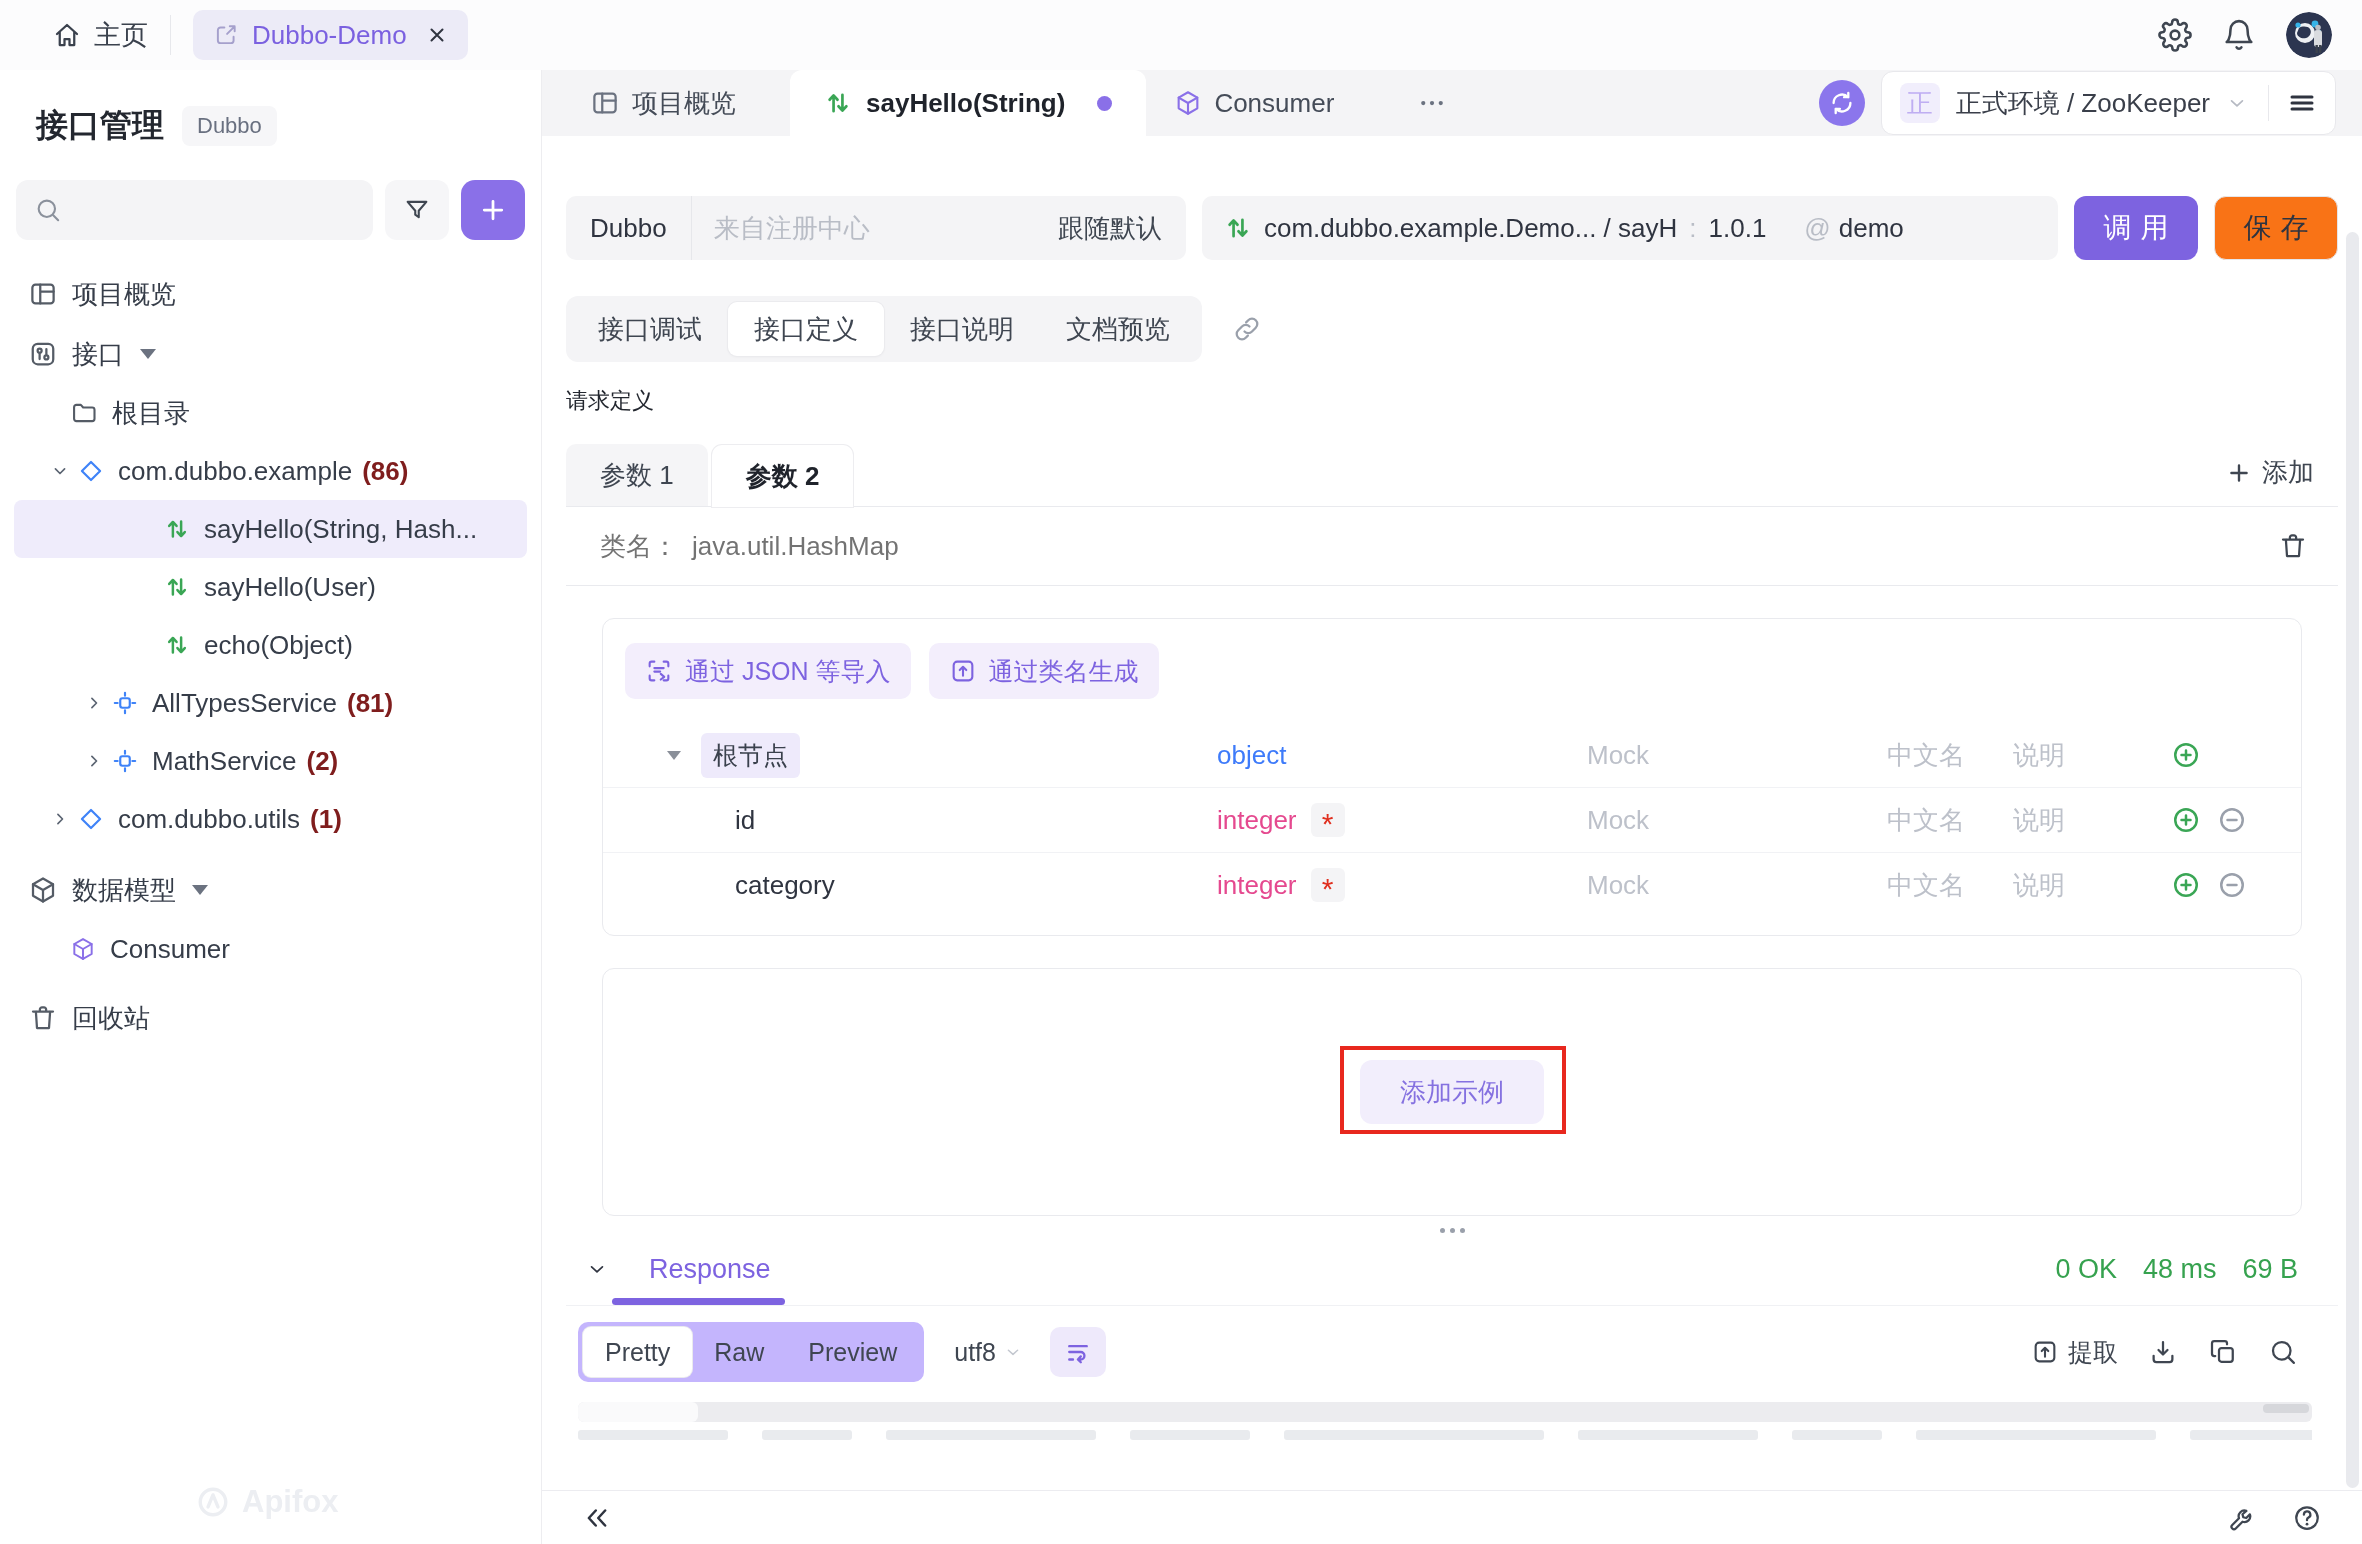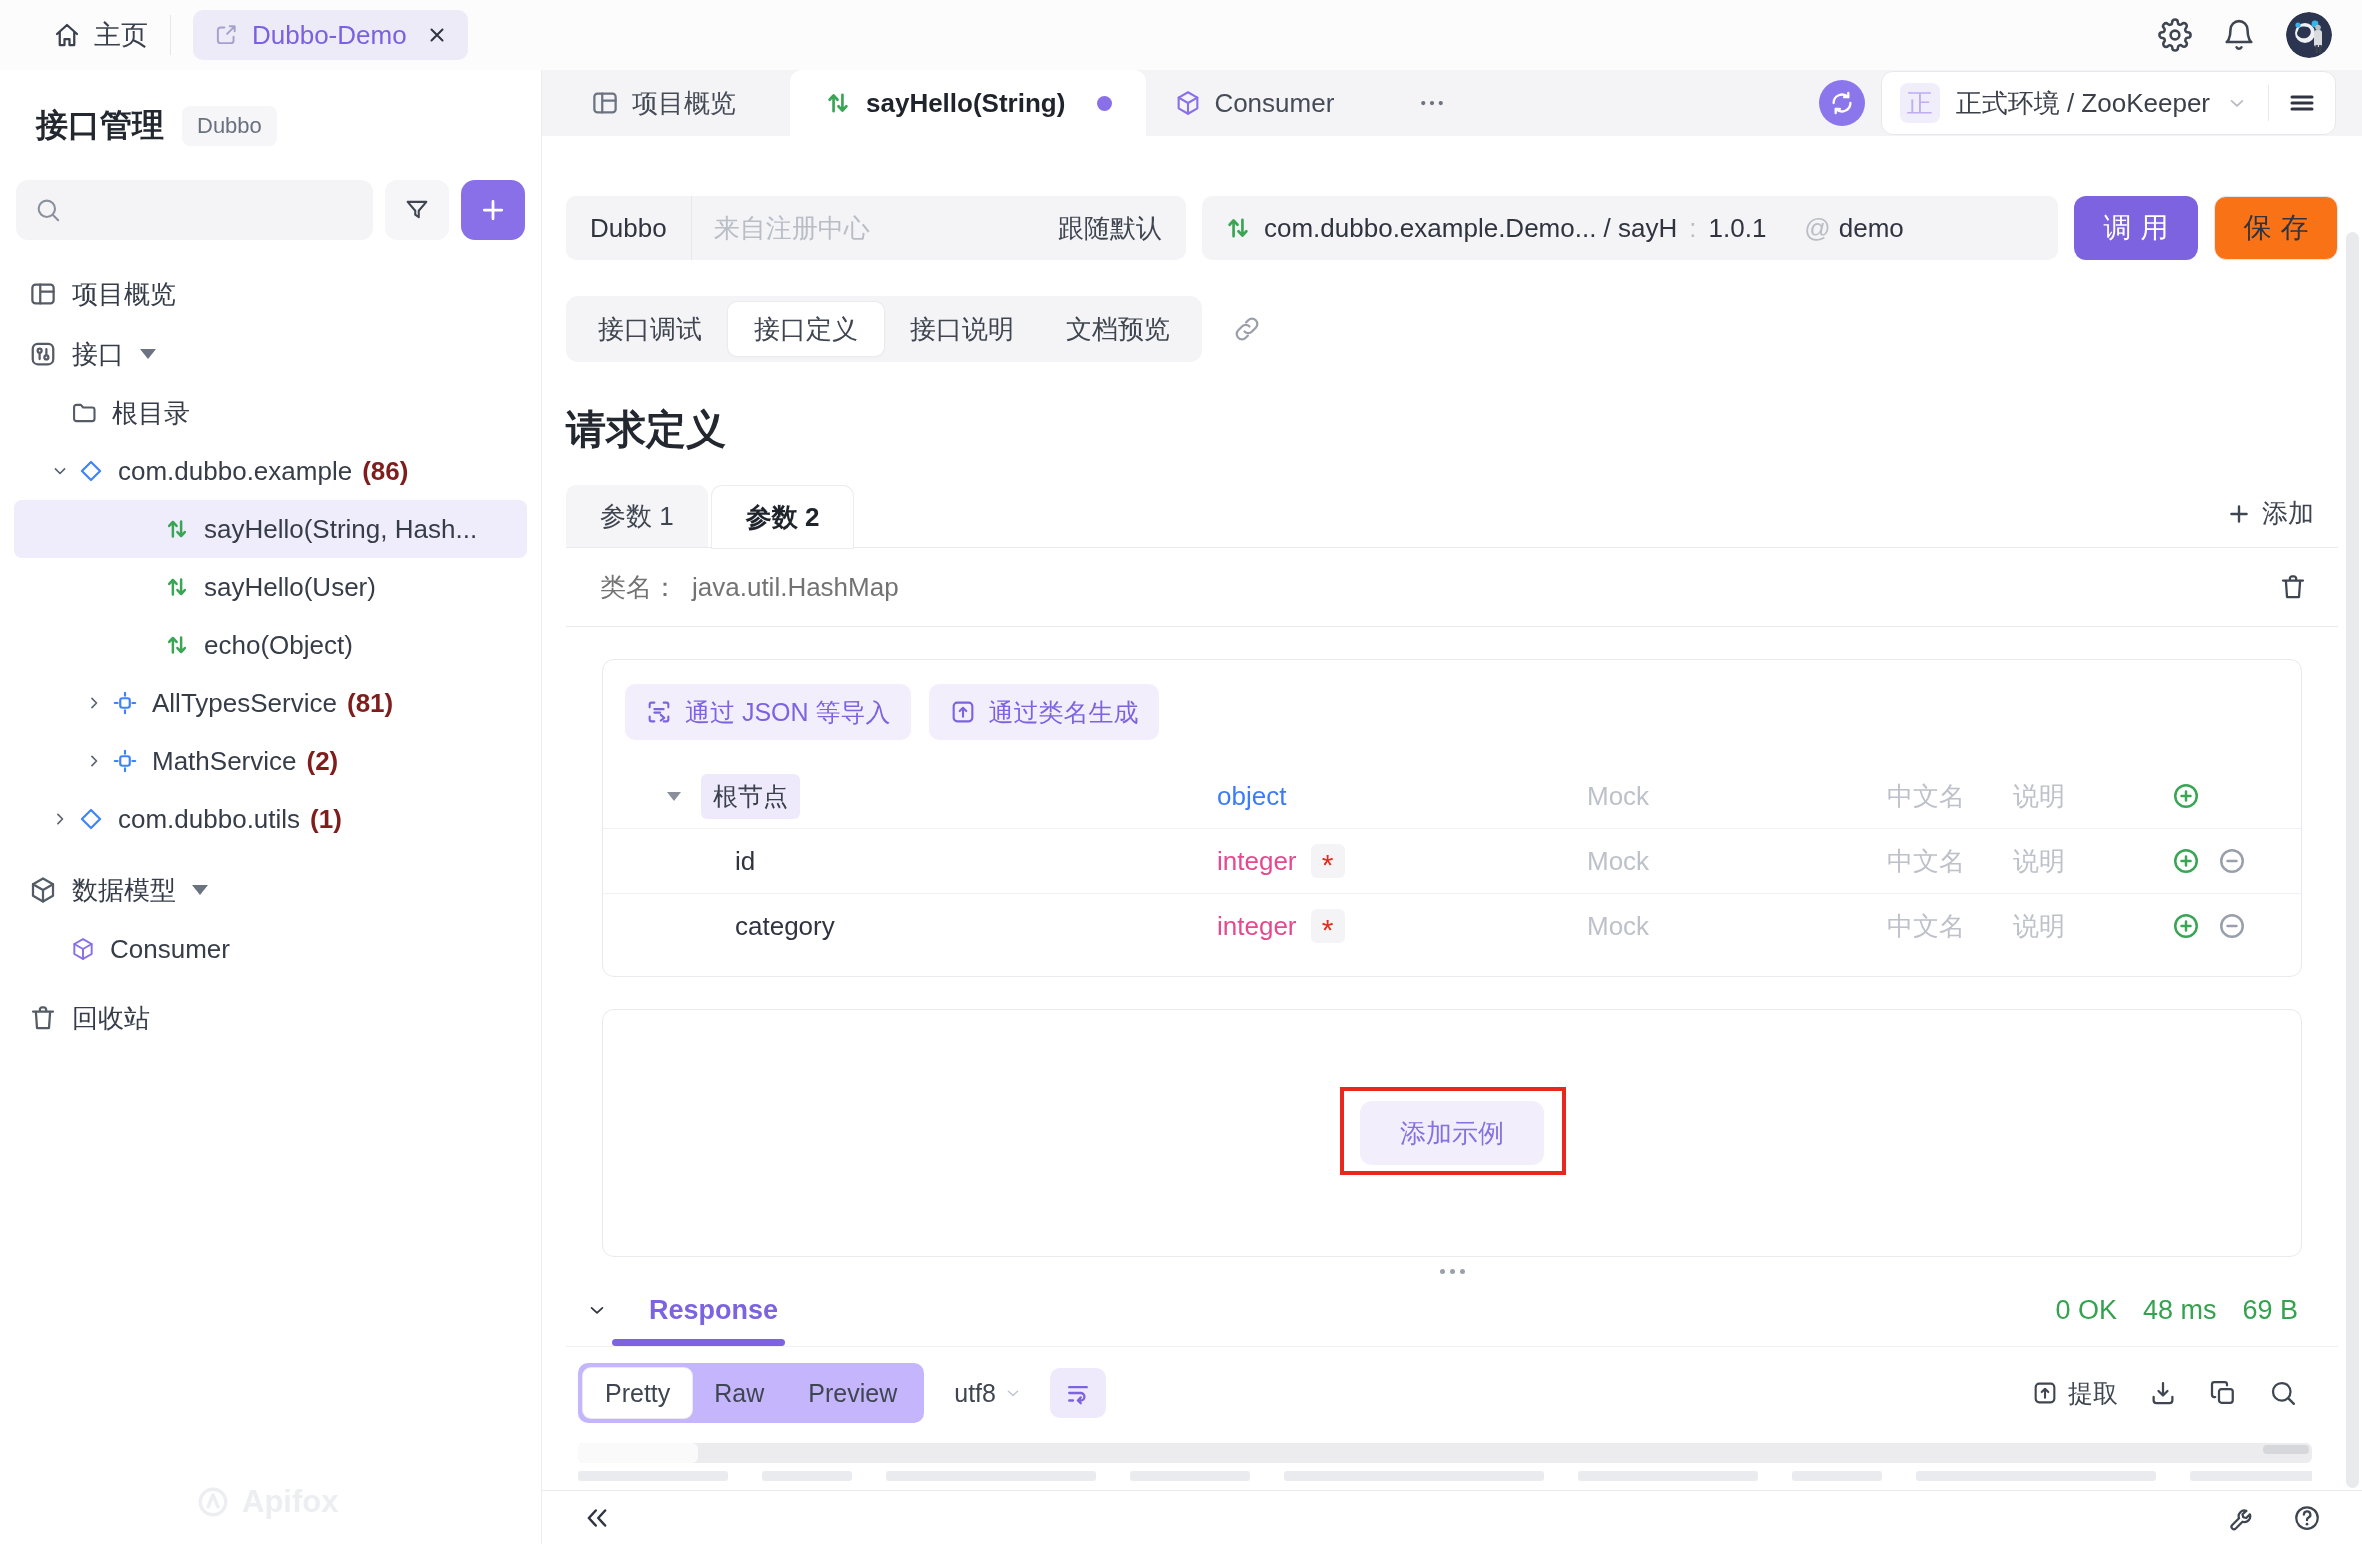--- a/index.html
+++ b/index.html
@@ -81,21 +81,21 @@
   .btn{height:64px;border-radius:12px;border:none;font-size:28px;display:flex;align-items:center;justify-content:center;width:124px;letter-spacing:9px;text-indent:9px;}
   .btn.invoke{background:#7d63e0;color:#fff;}
   .btn.save{background:#f97316;border:1px solid #e5e6ea;color:#2f3440;}
 
   .doctabs{margin-top:36px;display:flex;align-items:center;}
   .segwrap{display:inline-flex;background:#f4f4f6;border-radius:12px;padding:6px;}
   .segitem{height:54px;display:flex;align-items:center;padding:0 26px;font-size:26px;color:#3f4651;border-radius:9px;}
   .segitem.on{background:#fff;box-shadow:0 0 0 1px #ebebee,0 1px 3px rgba(0,0,0,.05);}
   .linkic{margin-left:30px;color:#9aa0ab;}
 
-  .h2{margin-top:40px;font-size:40px;font-weight:bold;color:#23272f;}
+  .h2{margin-top:24px;font-size:22px;font-weight:normal;color:#23272f;}
 
   .paramtabs{margin-top:28px;display:flex;align-items:flex-end;border-bottom:1px solid #e9eaee;position:relative;}
   .ptab{height:62px;display:flex;align-items:center;padding:0 34px;font-size:26px;color:#3f4651;background:#f5f5f7;border-radius:10px 10px 0 0;margin-right:4px;}
   .ptab.on{background:#fff;font-weight:bold;color:#1f232b;box-shadow:0 0 0 1px #ededf0;position:relative;top:1px;}
   .addlink{position:absolute;right:24px;bottom:16px;display:flex;align-items:center;gap:10px;font-size:26px;color:#3f4651;}
 
   .classrow{height:78px;display:flex;align-items:center;border-bottom:1px solid #e9eaee;padding:0 30px 0 34px;font-size:26px;color:#737373;}
   .classrow .cv{margin-left:14px;}
   .classrow .trash{margin-left:auto;color:#3f4651;}
 
@@ -125,21 +125,21 @@
   .examplebox{margin:32px 36px 0;border:1px solid #e9eaee;border-radius:12px;height:246px;display:flex;align-items:center;justify-content:center;}
   .exwrap{position:relative;}
   .exbtn{height:64px;border:none;border-radius:12px;background:#f2eefc;color:#8571e0;font-size:26px;padding:0 40px;}
   .ann{position:absolute;top:-14px;bottom:-10px;left:-20px;right:-22px;border:4px solid #e8281e;pointer-events:none;}
 
   .draghandle{margin-top:12px;display:flex;justify-content:center;gap:5px;}
   .draghandle i{width:5px;height:5px;border-radius:50%;background:#9aa0ab;}
 
   .resphead{margin-top:4px;height:64px;display:flex;align-items:center;padding-left:18px;position:relative;}
   .resphead .rchev{color:#2f3440;}
-  .resplabel{margin-left:39px;font-size:27px;color:#7d63e0;font-weight:700;}
+  .resplabel{margin-left:39px;font-size:27px;color:#7d63e0;font-weight:400;}
   .respstats{margin-left:auto;display:flex;gap:26px;padding-right:40px;font-size:27px;color:#36a24f;}
   .underline{position:absolute;left:46px;bottom:-4px;width:173px;height:7px;border-radius:4px;background:#7d63e0;}
   .hrline{height:1px;background:#f0f1f4;margin-top:4px;}
 
   .rtools{display:flex;align-items:center;margin-top:16px;padding-left:12px;position:relative;}
   .seg2{display:inline-flex;background:#c4b5fd;border-radius:10px;padding:5px;}
   .seg2 .vi{height:50px;display:flex;align-items:center;padding:0 22px;font-size:25px;color:#3f4651;border-radius:8px;}
   .seg2 .vi.on{background:#fff;box-shadow:0 0 0 1px #eaeaee;}
   .enc{margin-left:30px;display:flex;align-items:center;gap:6px;font-size:25px;color:#3f4651;}
   .enc .ec{color:#c3c7cf;}

